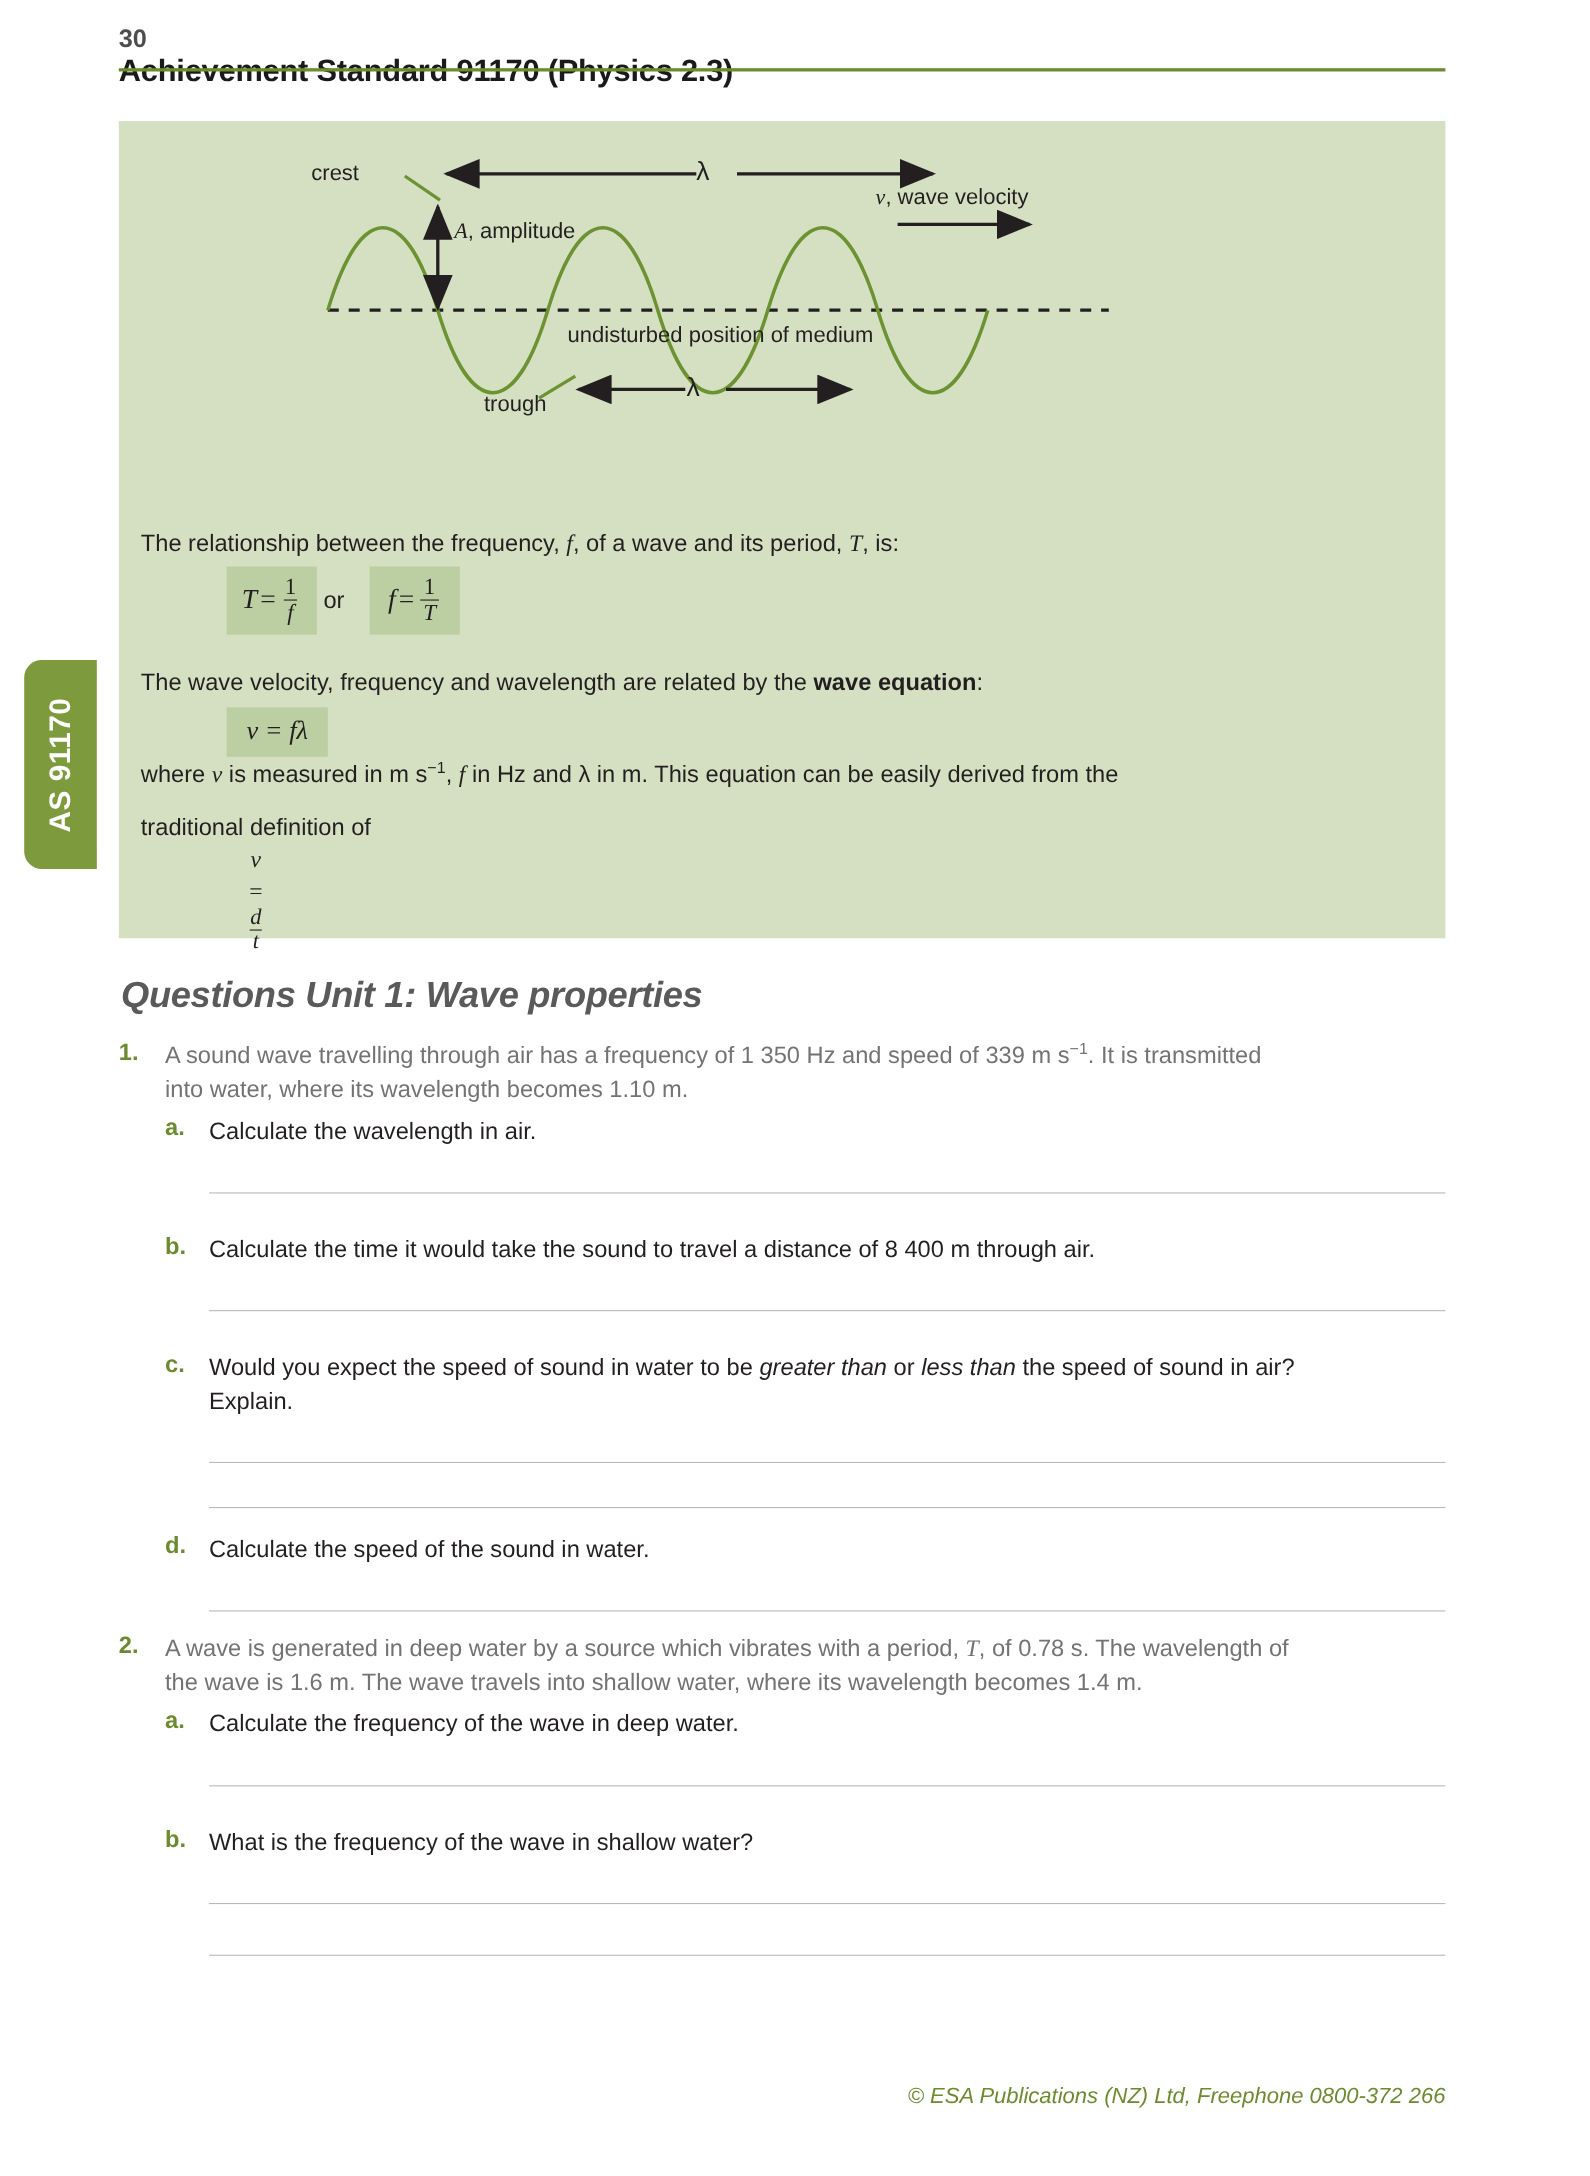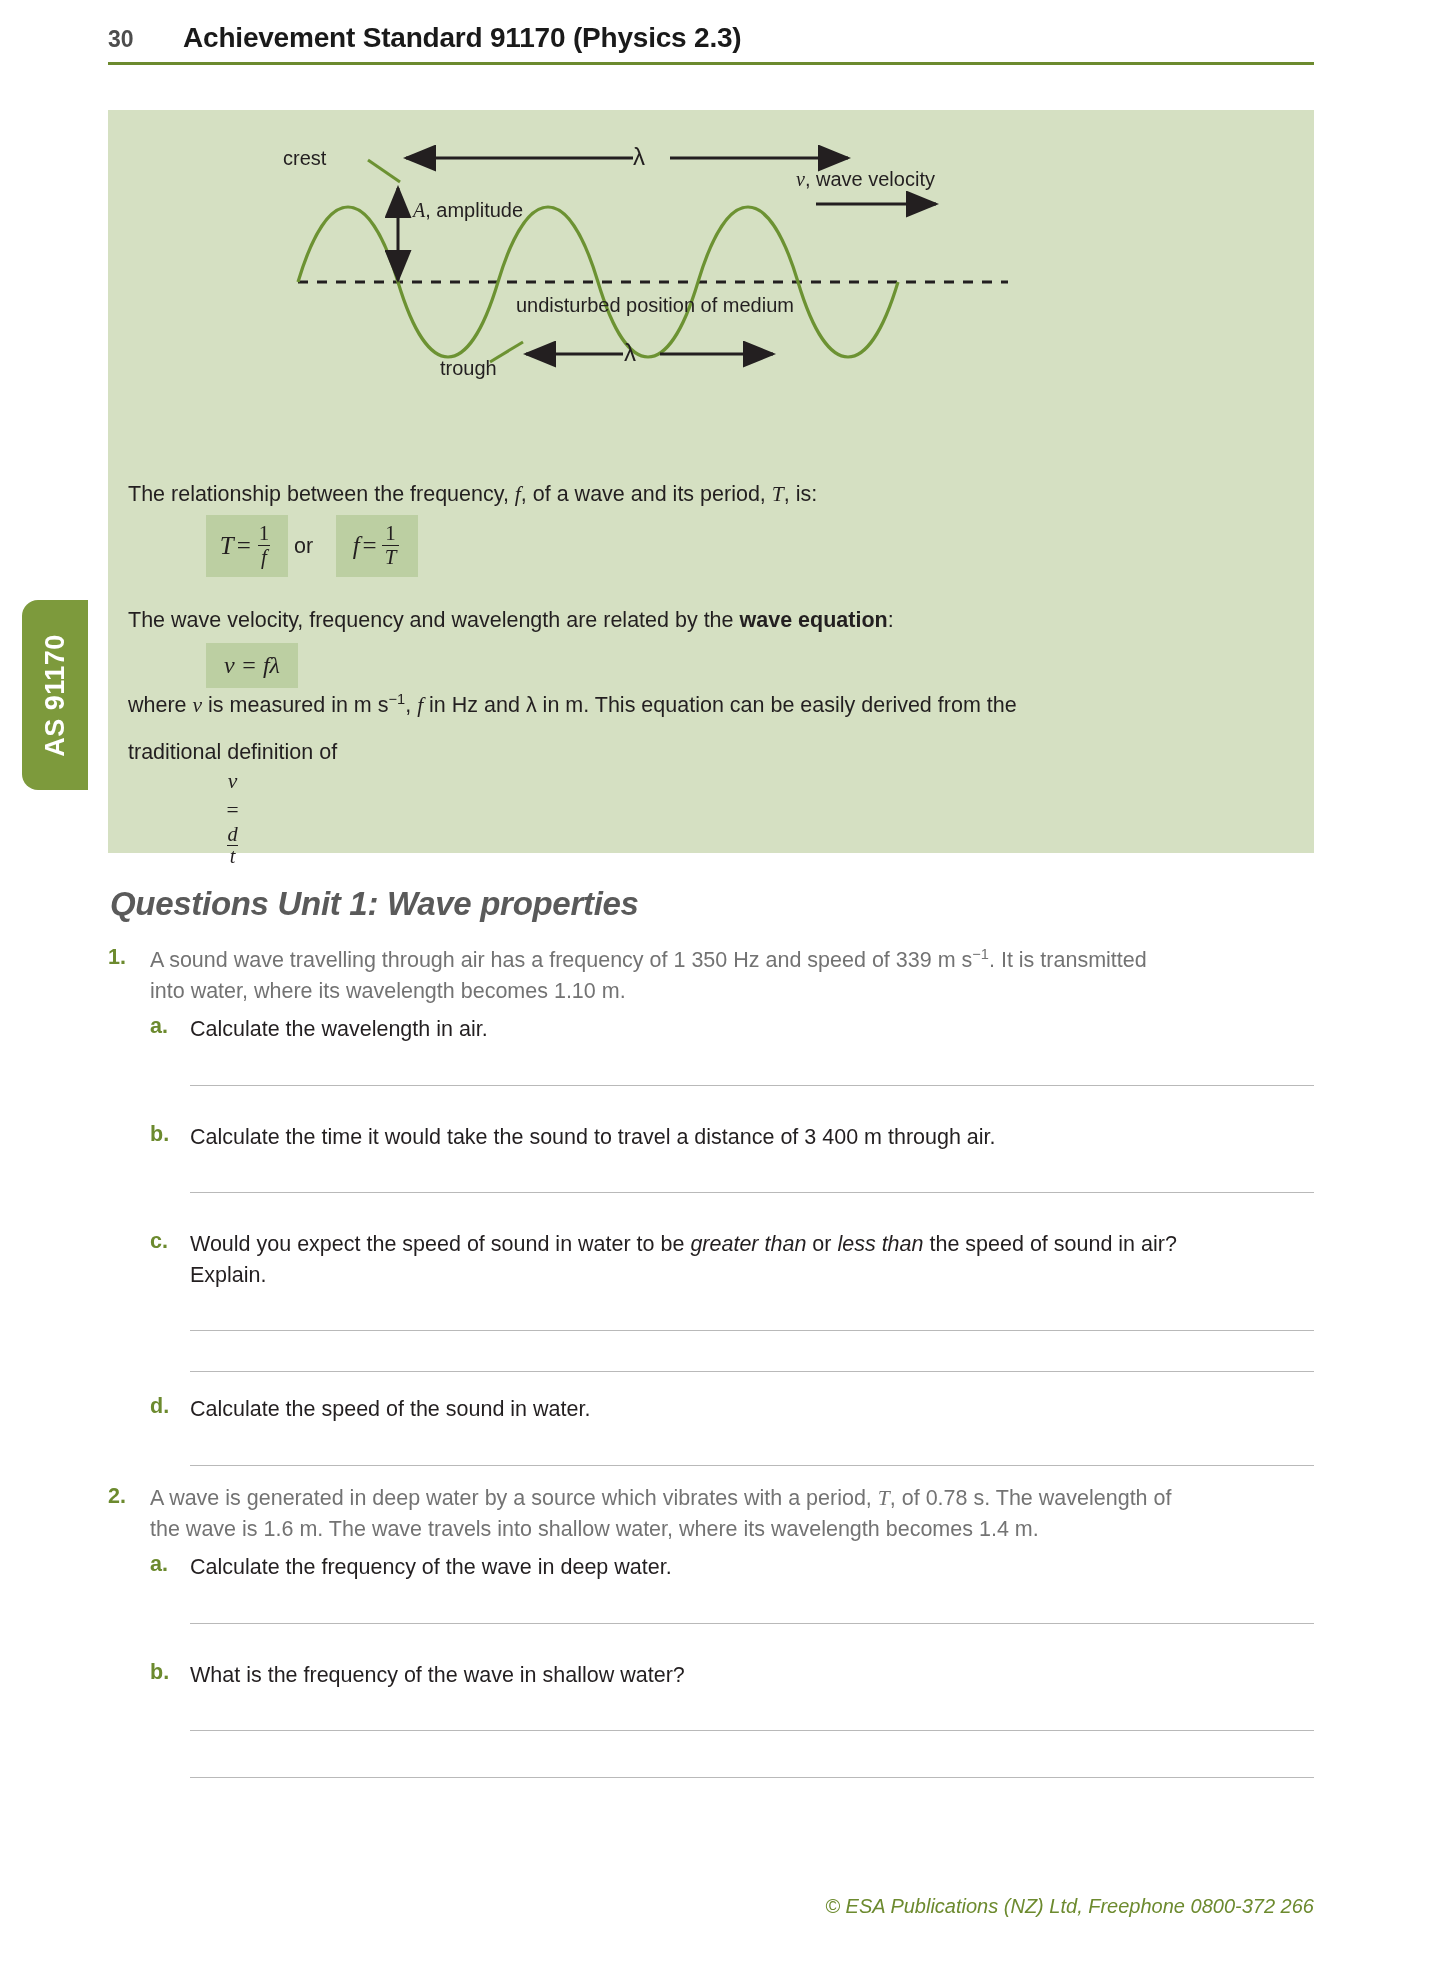--- a/index.html
+++ b/index.html
@@ -15,20 +15,21 @@
   }
 
   
   #header {
     position: absolute;
     left: 108px;
     top: 22px;
     width: 1200px;
     display: flex;
     align-items: baseline;
+    flex-direction: column;
   }
   #page-number {
     font-weight: bold;
     font-size: 23px;
     color: #4d4d4d;
     width: 75px;
   }
   #header-title {
     font-weight: bold;
     font-size: 28px;
@@ -331,21 +332,21 @@
   </div>
 
   <div class="sub-row" style="margin-top:8px;">
     <div class="sub-label">a.</div>
     <div class="sub-body">Calculate the wavelength in air.</div>
   </div>
   <div class="answer-rule" style="margin-top:40px;"></div>
 
   <div class="sub-row" style="margin-top:36px;">
     <div class="sub-label">b.</div>
-    <div class="sub-body">Calculate the time it would take the sound to travel a distance of 3 400 m through air.</div>
+    <div class="sub-body">Calculate the time it would take the sound to travel a distance of 8 400 m through air.</div>
   </div>
   <div class="answer-rule" style="margin-top:40px;"></div>
 
   <div class="sub-row" style="margin-top:36px;">
     <div class="sub-label">c.</div>
     <div class="sub-body">
       <span>Would you expect the speed of sound in water to be </span><i>greater than</i><span> or </span><i>less than</i><span> the speed of sound in air?</span><br>
       <span>Explain.</span>
     </div>
   </div>

